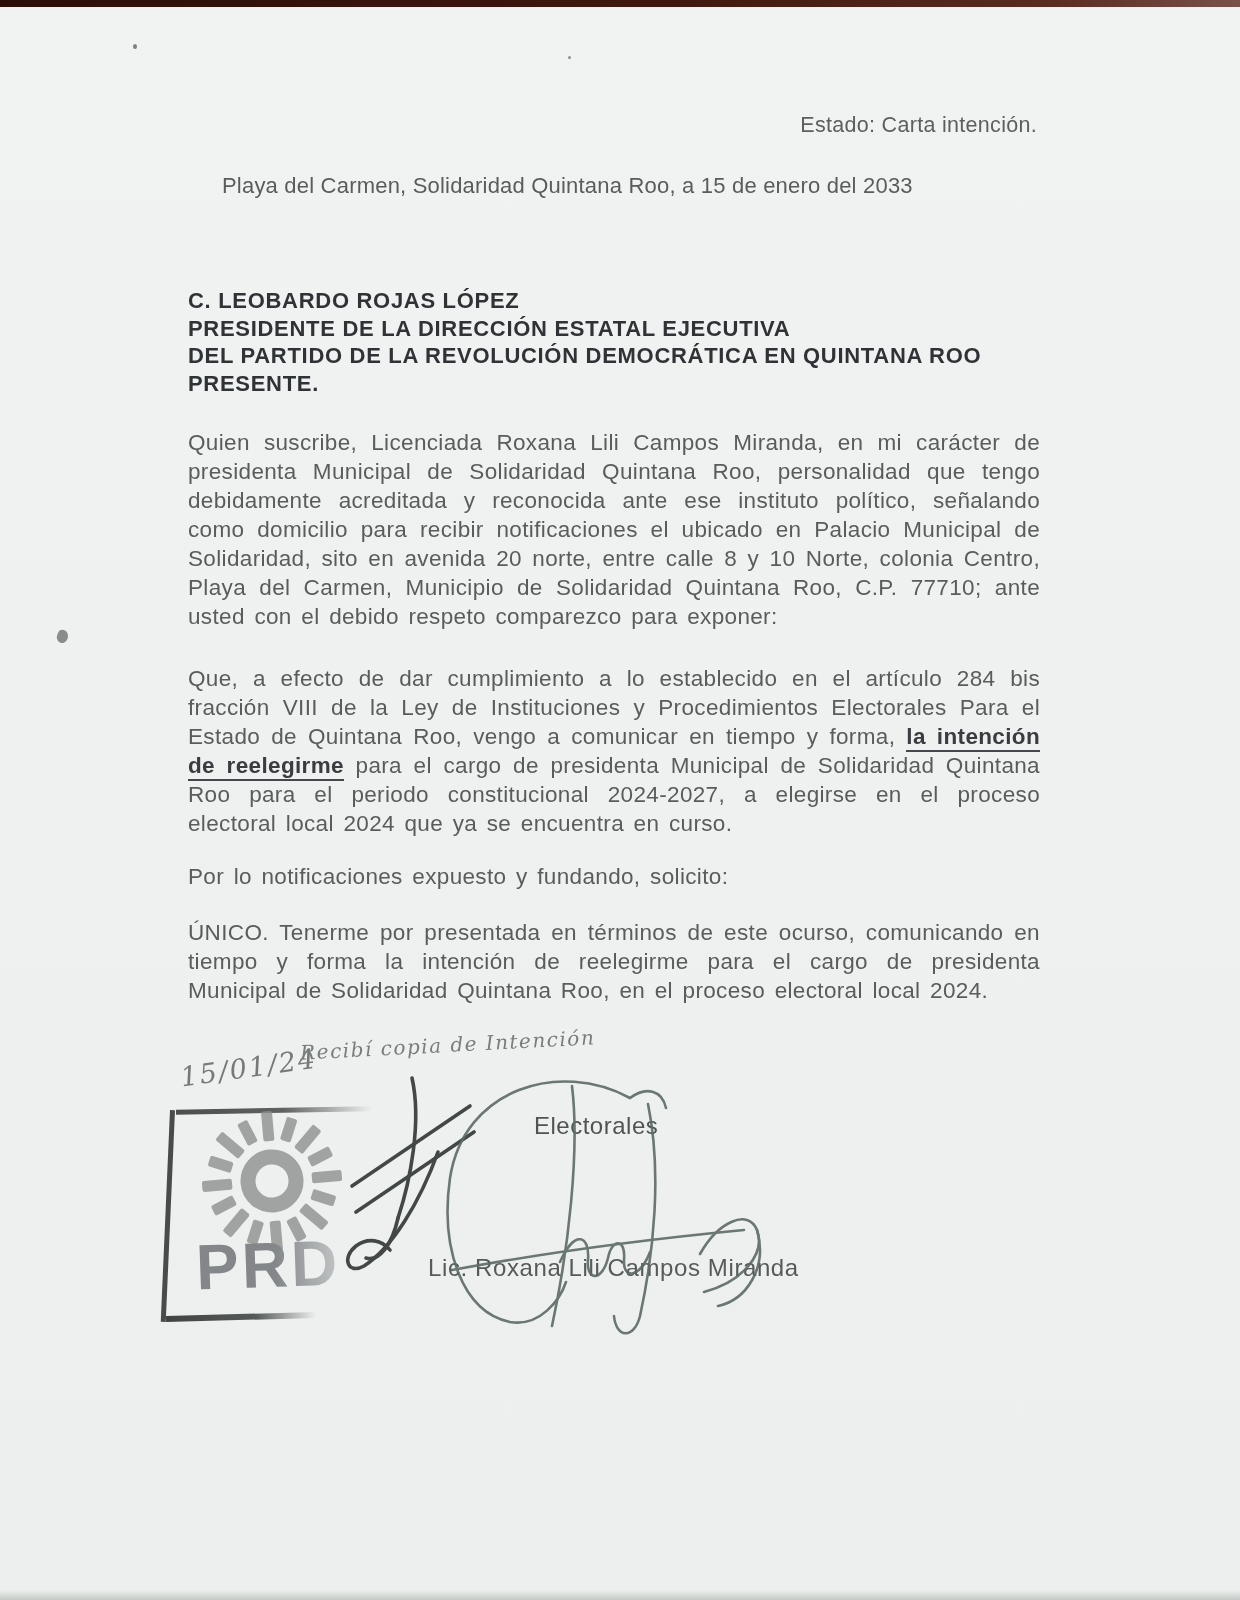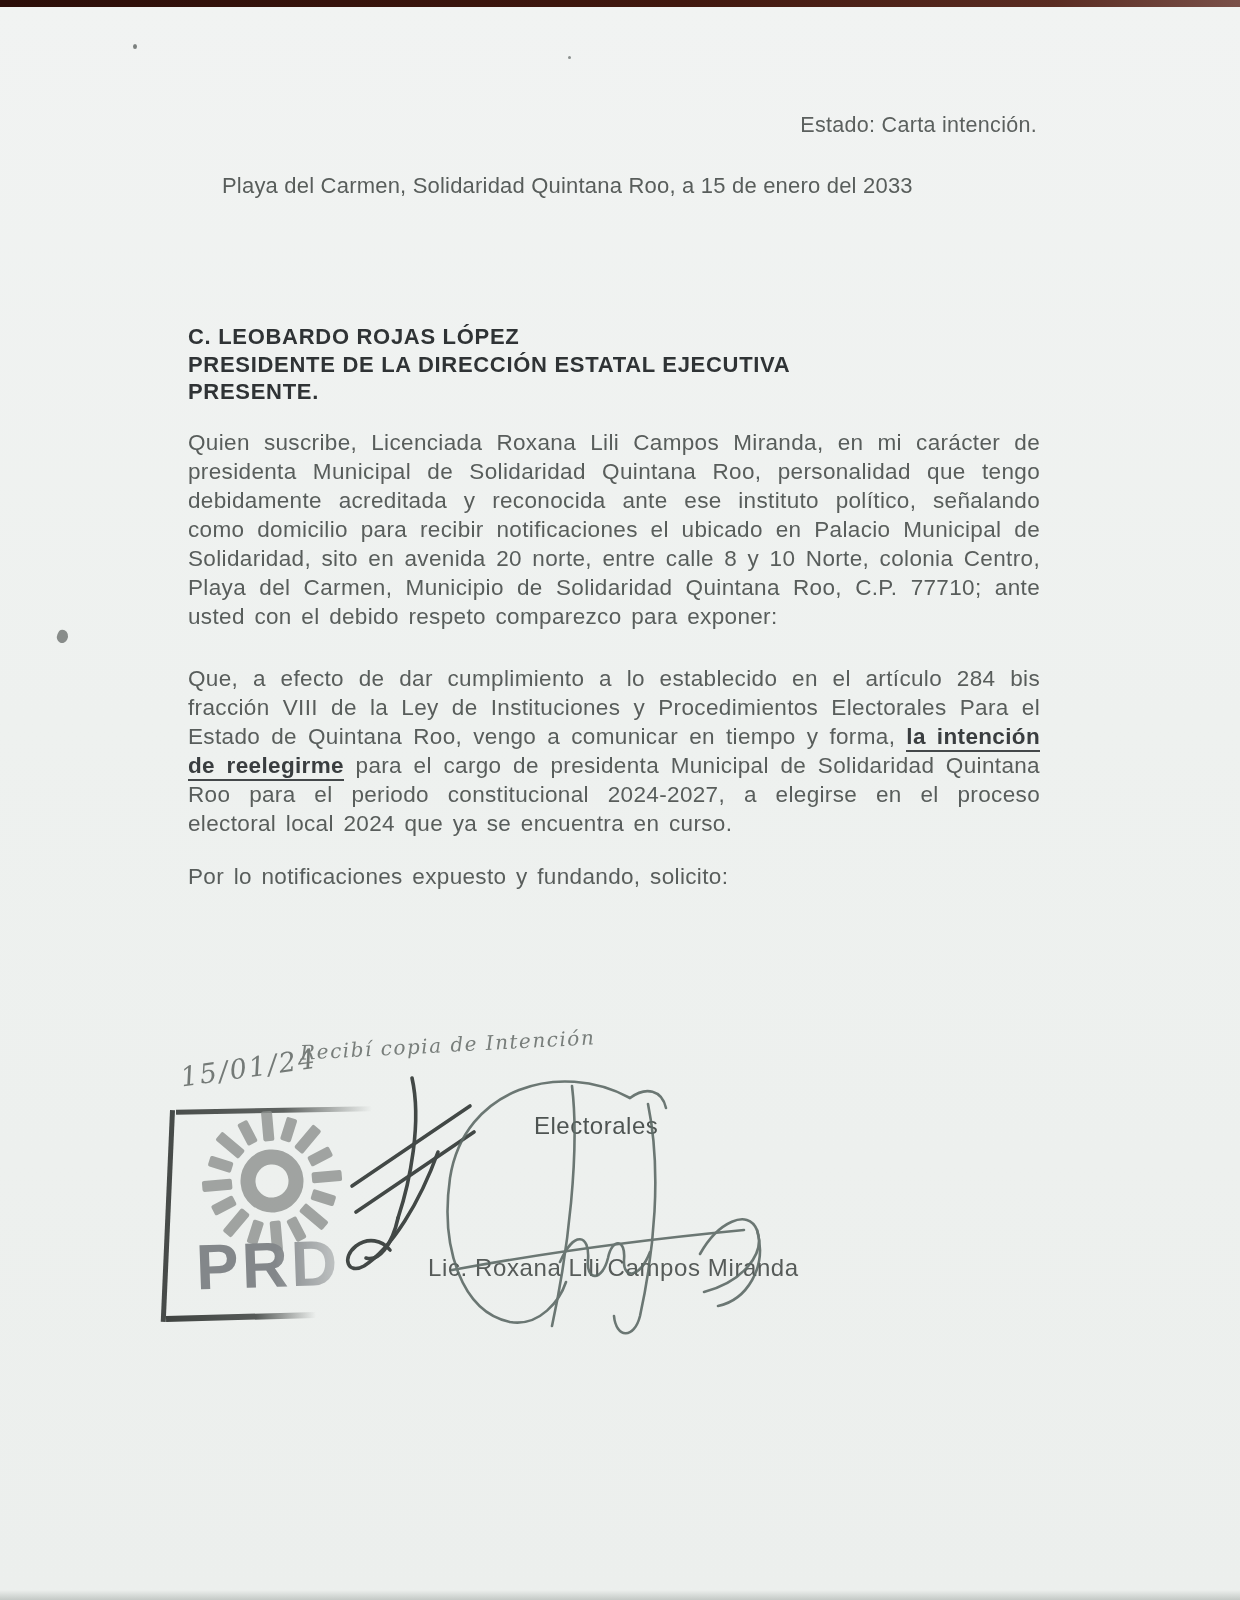--- a/index.html
+++ b/index.html
@@ -24,21 +24,21 @@
     position:absolute;top:113px;right:203px;
     font-size:21.5px;letter-spacing:.3px;color:#5b605e;
   }
   .dateline{
     position:absolute;left:222px;top:173px;width:840px;
     font-size:22px;letter-spacing:.2px;color:#585d5b;
   }
   .recipient{
     position:absolute;left:188px;top:287px;width:880px;
     font-size:22px;font-weight:bold;line-height:27.5px;
-    letter-spacing:.7px;color:#2f3335;margin-top:36px;
+    letter-spacing:.7px;color:#2f3335;
   }
   .para{
     position:absolute;left:188px;width:852px;
     font-size:22.5px;line-height:29px;text-align:justify;
     letter-spacing:.35px;word-spacing:3px;color:#585d5b;
   }
   .p1{top:428px;}
   .p2{top:664px;}
   .p3{top:862px;text-align:left;}
   .p4{top:918px;}
@@ -107,29 +107,31 @@
 
   <div class="topbar"></div>
 
   <div class="subject">Estado: Carta intención.</div>
 
   <div class="dateline">Playa del Carmen, Solidaridad Quintana Roo, a 15 de enero del 2033</div>
 
   <div class="recipient">
     <div>C. LEOBARDO ROJAS LÓPEZ</div>
     <div>PRESIDENTE DE LA DIRECCIÓN ESTATAL EJECUTIVA</div>
+    <div>DEL PARTIDO DE LA REVOLUCIÓN DEMOCRÁTICA EN QUINTANA ROO</div>
     <div>PRESENTE.</div>
   </div>
 
   <div class="para p1">Quien suscribe, Licenciada Roxana Lili Campos Miranda, en mi carácter de presidenta Municipal de Solidaridad Quintana Roo, personalidad que tengo debidamente acreditada y reconocida ante ese instituto político, señalando como domicilio para recibir notificaciones el ubicado en Palacio Municipal de Solidaridad, sito en avenida 20 norte, entre calle 8 y 10 Norte, colonia Centro, Playa del Carmen, Municipio de Solidaridad Quintana Roo, C.P. 77710; ante usted con el debido respeto comparezco para exponer:</div>
 
   <div class="para p2"><span>Que, a efecto de dar cumplimiento a lo establecido en el artículo 284 bis fracción VIII de la Ley de Instituciones y Procedimientos Electorales Para el Estado de Quintana Roo, vengo a comunicar en tiempo y forma, </span><span class="emph">la intención de reelegirme</span><span> para el cargo de presidenta Municipal de Solidaridad Quintana Roo para el periodo constitucional 2024-2027, a elegirse en el proceso electoral local 2024 que ya se encuentra en curso.</span></div>
 
   <div class="para p3">Por lo notificaciones expuesto y fundando, solicito:</div>
 
+  <div class="para p4">ÚNICO. Tenerme por presentada en términos de este ocurso, comunicando en tiempo y forma la intención de reelegirme para el cargo de presidenta Municipal de Solidaridad Quintana Roo, en el proceso electoral local 2024.</div>
 
   <div class="hand received-date">15/01/24</div>
   <div class="hand received-note">Recibí copia de Intención</div>
 
   <div class="stamp-line stamp-top"></div>
   <div class="stamp-line stamp-left"></div>
   <div class="stamp-line stamp-bottom"></div>
 
   <svg class="stamp-sun" width="160" height="160" viewBox="0 0 160 160">
     <g transform="rotate(-5 77 76)" fill="none">

